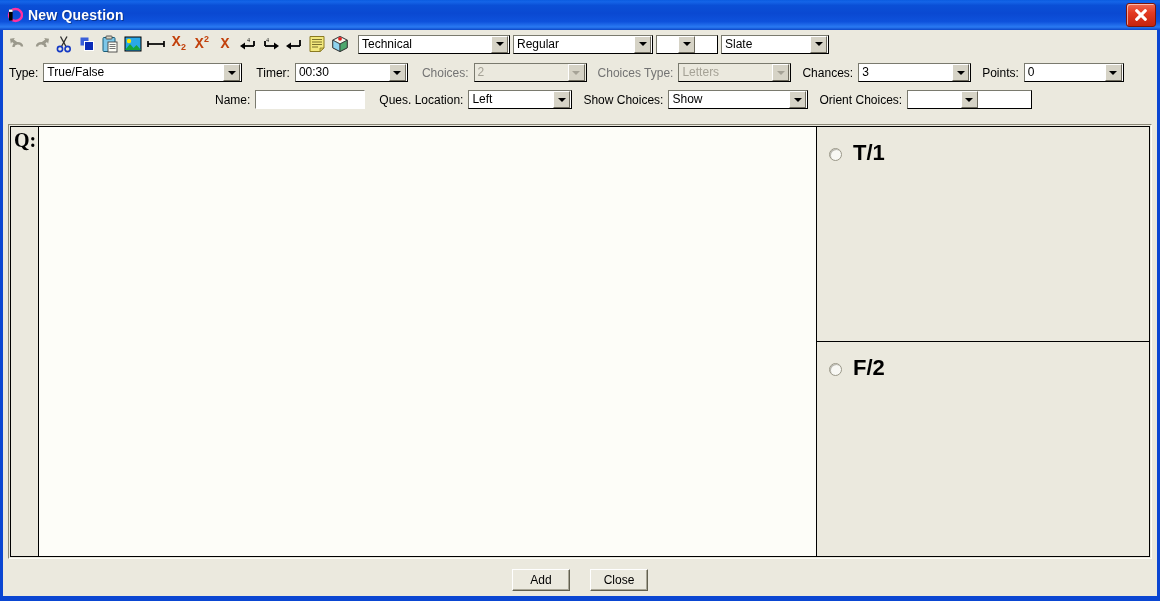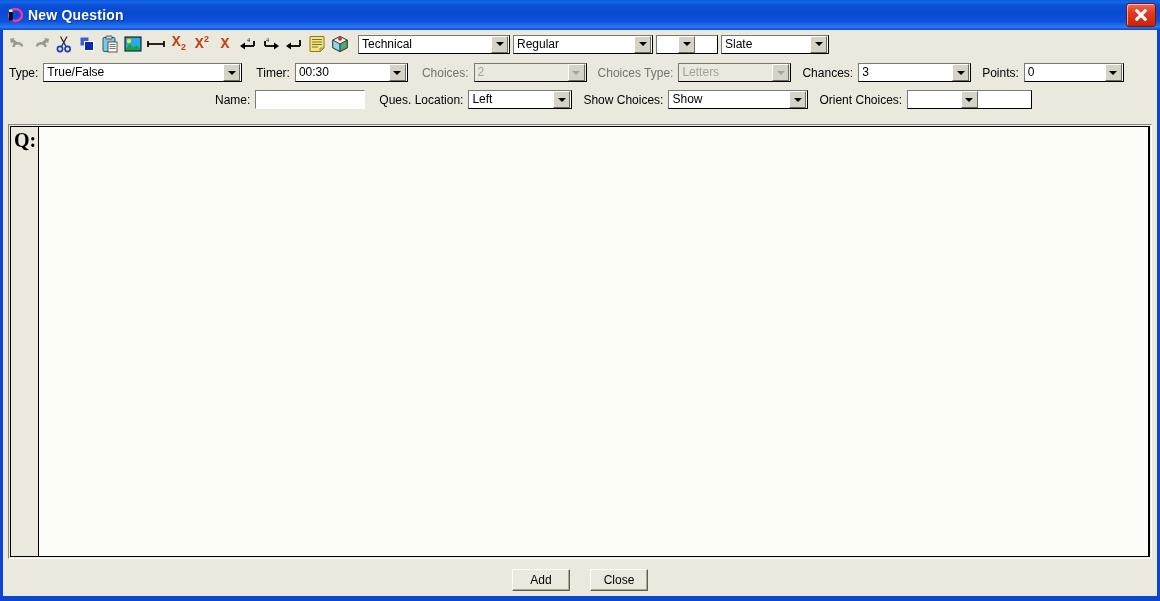--- a/index.html
+++ b/index.html
@@ -544,20 +544,33 @@
 
     <div class="main">
       <div class="main-inner">
 
         <div class="qlabel-strip">
           <span>Q:</span>
         </div>
 
         <div class="qcanvas"></div>
 
+        <div class="choices-col">
+
+          <div class="choice-pane">
+            <div class="radio"></div>
+            <div class="choice-text">T/1</div>
+          </div>
+
+          <div class="choice-pane">
+            <div class="radio"></div>
+            <div class="choice-text">F/2</div>
+          </div>
+
+        </div>
       </div>
     </div>
 
     <div class="footer">
       <div class="btn">Add</div>
       <div class="btn">Close</div>
     </div>
 
   </div>
 </div>

